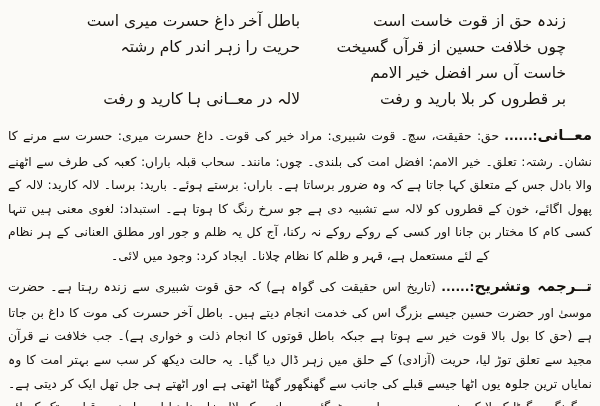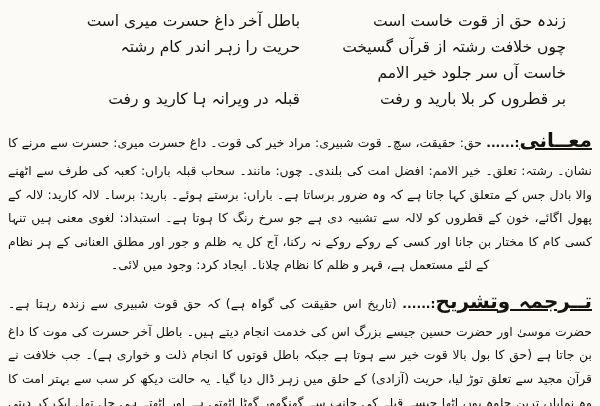--- a/index.html
+++ b/index.html
@@ -38,51 +38,50 @@
   
   .para{
     margin:5px 0 2px 0;
     font-size:12.4px;
     line-height:1.9;
     text-align:justify;
     text-align-last:center;
   }
   .para .heading{
     font-weight:bold;
-    font-size:20px;
-    text-decoration:underline;
+    font-size:15px;
   }
   .para .sep{
     font-weight:bold;
     letter-spacing:1px;
   }
   .para .body{
     
   }
 </style>
 </head>
 <body>
 
 <div class="page">
 
   <div class="poem">
     <div class="poem-row">
       <div class="hemi">زندہ حق از قوت خاست است</div>
       <div class="hemi">باطل آخر داغ حسرت میری است</div>
     </div>
     <div class="poem-row">
-      <div class="hemi">چوں خلافت رشتہ از قرآں گسیخت</div>
+      <div class="hemi">چوں خلافت حسین از قرآں گسیخت</div>
       <div class="hemi">حریت را زہر اندر کام رشتہ</div>
     </div>
     <div class="poem-row">
-      <div class="hemi">خاست آں سر جلود خیر الامم</div>
+      <div class="hemi">خاست آں سر افضل خیر الامم</div>
     </div>
     <div class="poem-row">
       <div class="hemi">بر قطروں کر بلا بارید و رفت</div>
-      <div class="hemi">قبلہ در ویرانہ ہا کارید و رفت</div>
+      <div class="hemi">لالہ در معــانی ہا کارید و رفت</div>
     </div>
   </div>
 
   <p class="para"><span class="heading">معــانی</span><span class="sep">:......</span> <span class="body">حق: حقیقت، سچ۔ قوت شبیری: مراد خیر کی قوت۔ داغ حسرت میری: حسرت سے مرنے کا نشان۔ رشتہ: تعلق۔ خیر الامم: افضل امت کی بلندی۔ چوں: مانند۔ سحاب قبلہ باراں: کعبہ کی طرف سے اٹھنے والا بادل جس کے متعلق کہا جاتا ہے کہ وہ ضرور برساتا ہے۔ باراں: برستے ہوئے۔ بارید: برسا۔ لالہ کارید: لالہ کے پھول اگائے، خون کے قطروں کو لالہ سے تشبیہ دی ہے جو سرخ رنگ کا ہوتا ہے۔ استبداد: لغوی معنی ہیں تنہا کسی کام کا مختار بن جانا اور کسی کے روکے روکے نہ رکنا، آج کل یہ ظلم و جور اور مطلق العنانی کے ہر نظام کے لئے مستعمل ہے، قہر و ظلم کا نظام چلانا۔ ایجاد کرد: وجود میں لائی۔</span></p>
 
   <p class="para"><span class="heading">تــرجمہ وتشریح</span><span class="sep">:......</span> <span class="body">(تاریخ اس حقیقت کی گواہ ہے) کہ حق قوت شبیری سے زندہ رہتا ہے۔ حضرت موسیٰ اور حضرت حسین جیسے بزرگ اس کی خدمت انجام دیتے ہیں۔ باطل آخر حسرت کی موت کا داغ بن جاتا ہے (حق کا بول بالا قوت خیر سے ہوتا ہے جبکہ باطل قوتوں کا انجام ذلت و خواری ہے)۔ جب خلافت نے قرآن مجید سے تعلق توڑ لیا، حریت (آزادی) کے حلق میں زہر ڈال دیا گیا۔ یہ حالت دیکھ کر سب سے بہتر امت کا وہ نمایاں ترین جلوہ یوں اٹھا جیسے قبلے کی جانب سے گھنگھور گھٹا اٹھتی ہے اور اٹھتے ہی جل تھل ایک کر دیتی ہے۔ یہ گھنگھور گھٹا کربلا کی زمین پر برسی اور چھٹ گئی۔ ویرانوں کو لالہ زار بنا دیا اور چل دی۔ قیامت تک کے لئے ظلم و جور اور مطلق العنانی کی جڑ کاٹ کر رکھ دی۔ امام حسین ہی کی موج خوں نے حریت کا گلزار کھلا دیا۔</span></p>
 
 </div>
 
 </body></html>

